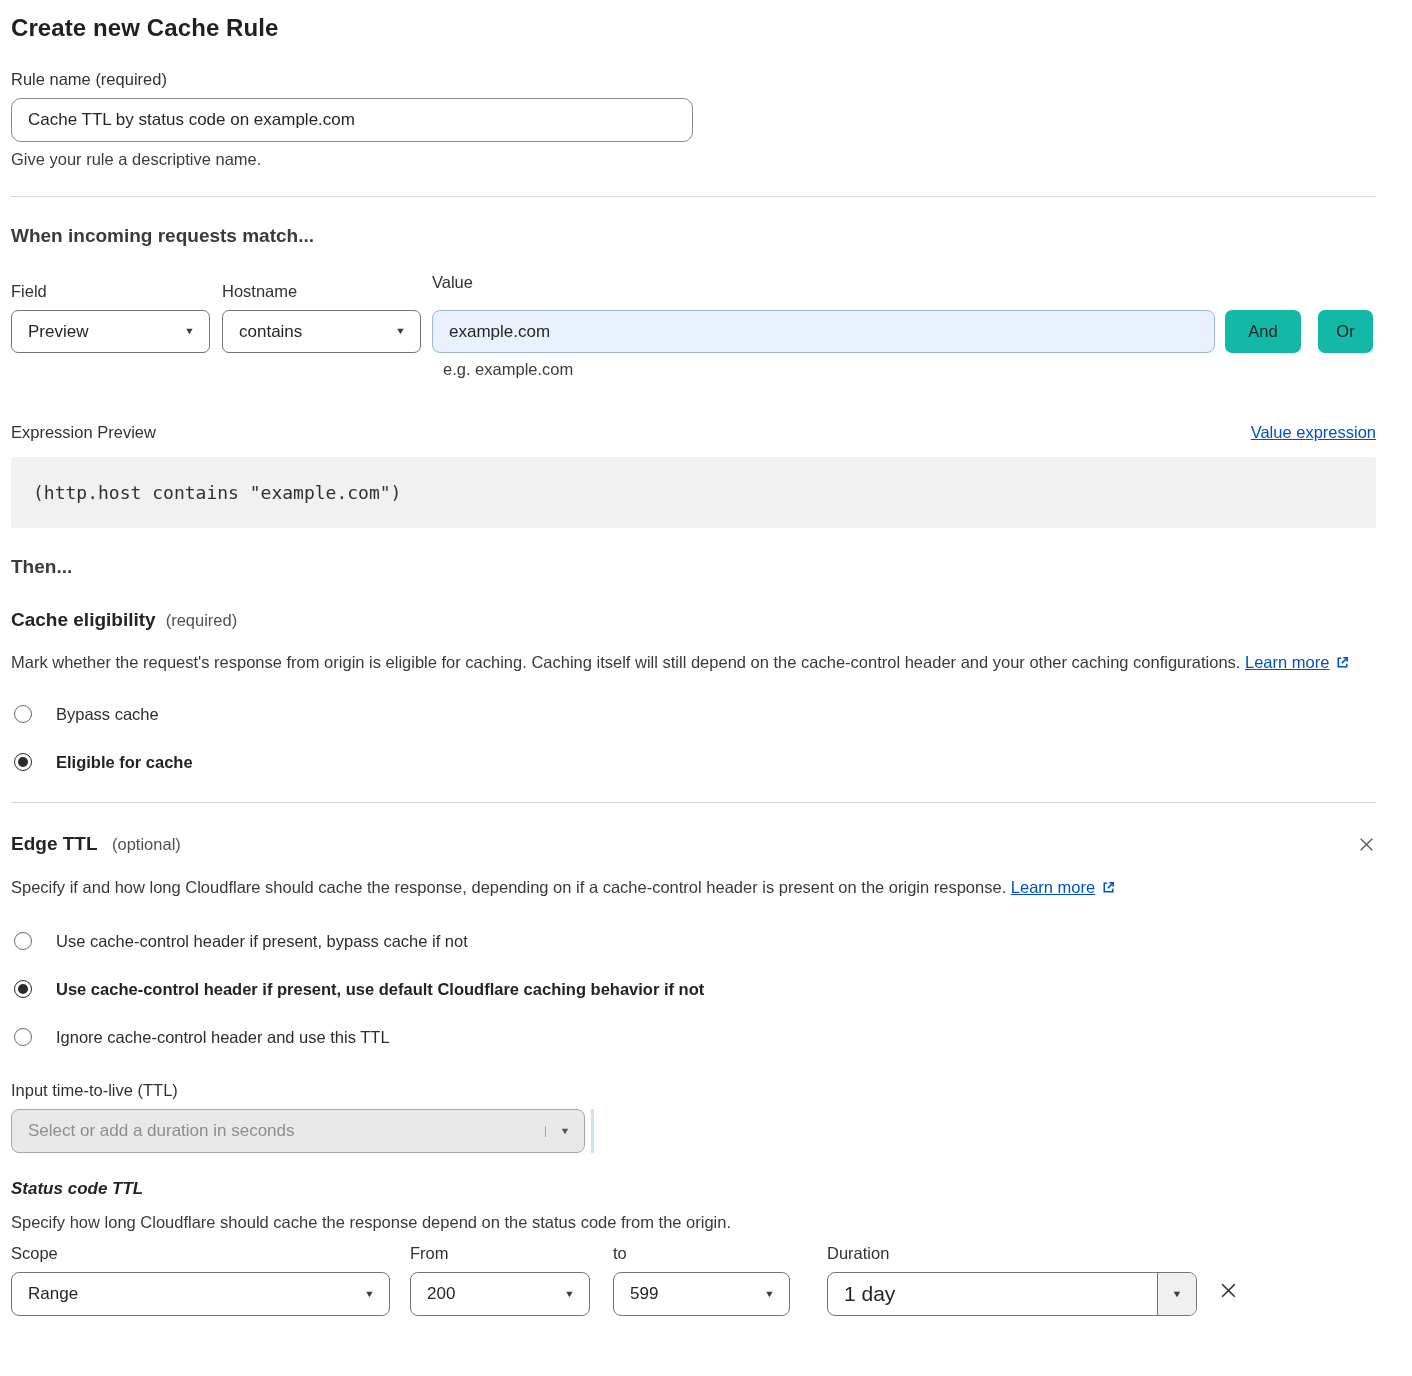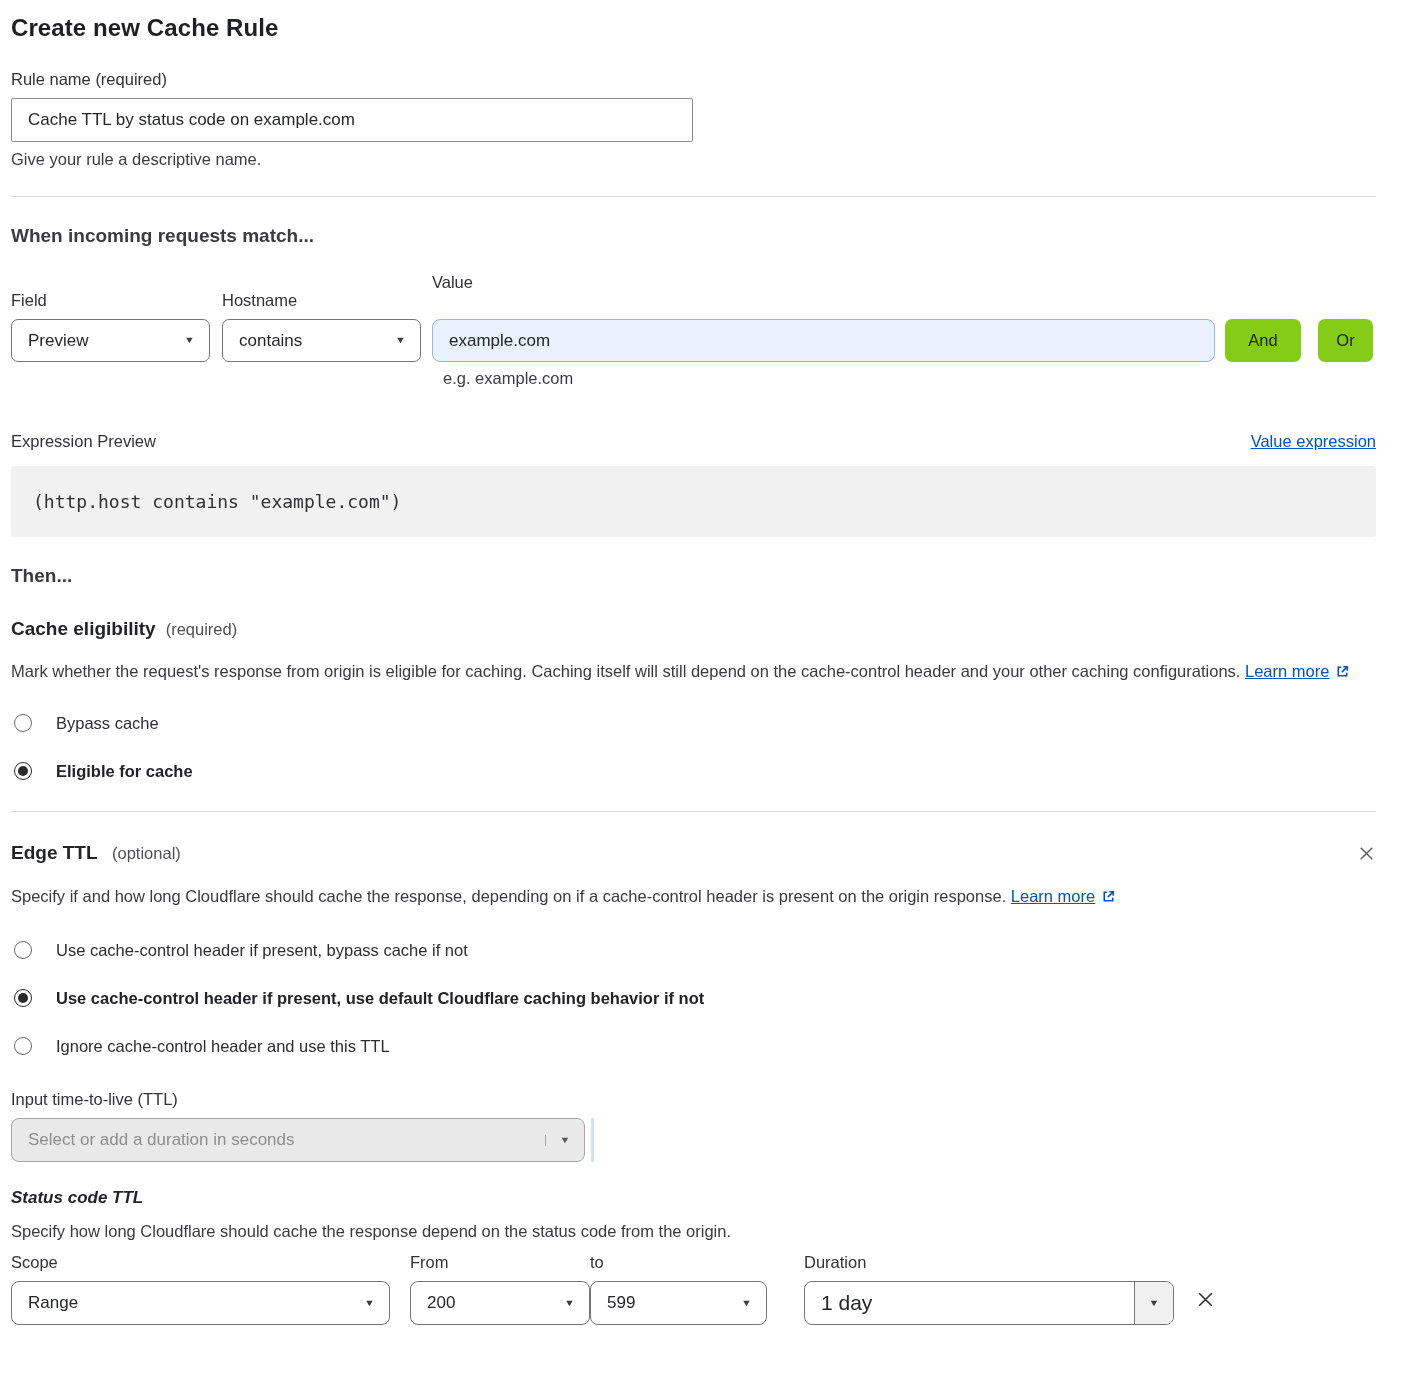--- a/index.html
+++ b/index.html
@@ -11,21 +11,21 @@
     color: #36383b;
     padding: 14px 36px 30px 11px;
   }
   .page-title { font-size: 24px; font-weight: 700; color: #1f2023; letter-spacing: .1px; }
 
   .field-label { font-size: 16.5px; color: #303236; }
   .helper { font-size: 16.5px; color: #3a3c3f; margin-top: 8px; }
 
   .text-input {
     display: block; width: 682px; height: 44px;
-    border: 1px solid #8b8b8b; border-radius: 2px;
+    border: 1px solid #8b8b8b; border-radius: 10px;
     font-family: "Liberation Sans", sans-serif;
     font-size: 17px; color: #242628; padding: 0 16px; background:#fff; outline:none;
   }
 
   .divider { border: none; border-top: 1px solid #d8d8d8; margin-top: 27px; }
 
   .section-h { font-size: 19px; font-weight: 700; color: #393b3d; }
 
   .match-row { display: flex; margin-top: 26px; align-items: flex-end; }
   .col { display: flex; flex-direction: column; }
@@ -39,21 +39,21 @@
   .select .select-text { flex: 1 1 auto; white-space: nowrap; overflow: hidden; }
   .caret { font-size: 11px; color: #3d3d3d; line-height: 1; transform: scaleY(.85); }
 
   .value-input {
     width: 783px; height: 43px; border: 1px solid #9db5d9; border-radius: 8px;
     background: #e9f1fc; font-family:"Liberation Sans",sans-serif;
     font-size: 17px; color: #242628; padding: 0 16px; outline: none;
   }
 
   .logic-btn {
-    height: 43px; border: none; border-radius: 7px; background: #84cc16;
+    height: 43px; border: none; border-radius: 7px; background: #14b8a6;
     font-family: "Liberation Sans", sans-serif; font-size: 16.5px; color: #1f2022;
     cursor: pointer;
   }
   .btn-and { width: 76px; margin-left: 10px; }
   .btn-or  { width: 55px; margin-left: 17px; }
 
   .expr-header { display: flex; justify-content: space-between; align-items: baseline; margin-top: 44px; }
   a.link { color: #0051c3; text-decoration: underline; cursor: pointer; font-size: 16.5px; }
   .expr-box {
     margin-top: 15px; height: 71px; background: #f1f1f1; border-radius: 3px;
@@ -97,21 +97,21 @@
   .seg-arrow { flex: 0 0 39px; display: flex; align-items: center; justify-content: center; border-left: 1px solid #a6a6a6; }
   .focus-caret { width: 3px; height: 44px; background: #cfe1f7; margin-left: 6px; }
 
   .status-h { margin-top: 26px; font-size: 17px; font-weight: 700; color: #222427; font-style: italic; }
   .status-para { margin-top: 14px; font-size: 16.5px; color: #393a3d; }
 
   .status-row { display: flex; align-items: flex-end; margin-top: 12px; }
   .status-row .col .field-label { margin-bottom: 9px; }
   .w-scope { width: 379px; }
   .w-from { width: 180px; margin-left: 20px; }
-  .w-to { width: 177px; }
+  .w-to { width: 177px; margin-left: 23px; }
   .w-duration { width: 370px; margin-left: 37px; }
   .duration-select {
     height: 44px; border: 1px solid #757575; border-radius: 8px; background: #fff;
     display: flex; align-items: stretch; overflow: hidden; cursor: pointer;
   }
   .duration-select .select-text { flex: 1 1 auto; display: flex; align-items: center; padding-left: 16px; font-size: 21px; color: #242628; }
   .duration-select .seg-arrow { background: #f0f0f0; border-left: 1px solid #757575; }
   .row-delete { margin-left: 21px; margin-bottom: 11px; cursor: pointer; }
 </style>
 </head>
@@ -139,21 +139,21 @@
   </div>
   <div class="col" style="width:199px; margin-left:12px;">
     <div class="field-label">Hostname</div>
     <div class="select">
       <span class="select-text">contains</span>
       <span class="caret">▼</span>
     </div>
   </div>
   <div class="col" style="margin-left:11px;">
     <div class="field-label">Value</div>
-    <input class="value-input" style="margin-top: 18px;" type="text" value="example.com">
+    <input class="value-input" style="margin-top: 9px;" type="text" value="example.com">
   </div>
   <button class="logic-btn btn-and">And</button>
   <button class="logic-btn btn-or">Or</button>
 </div>
 <div class="helper" style="margin-left:432px; margin-top:7px;">e.g. example.com</div>
 
 <div class="expr-header">
   <div class="field-label">Expression Preview</div>
   <a class="link">Value expression</a>
 </div>

